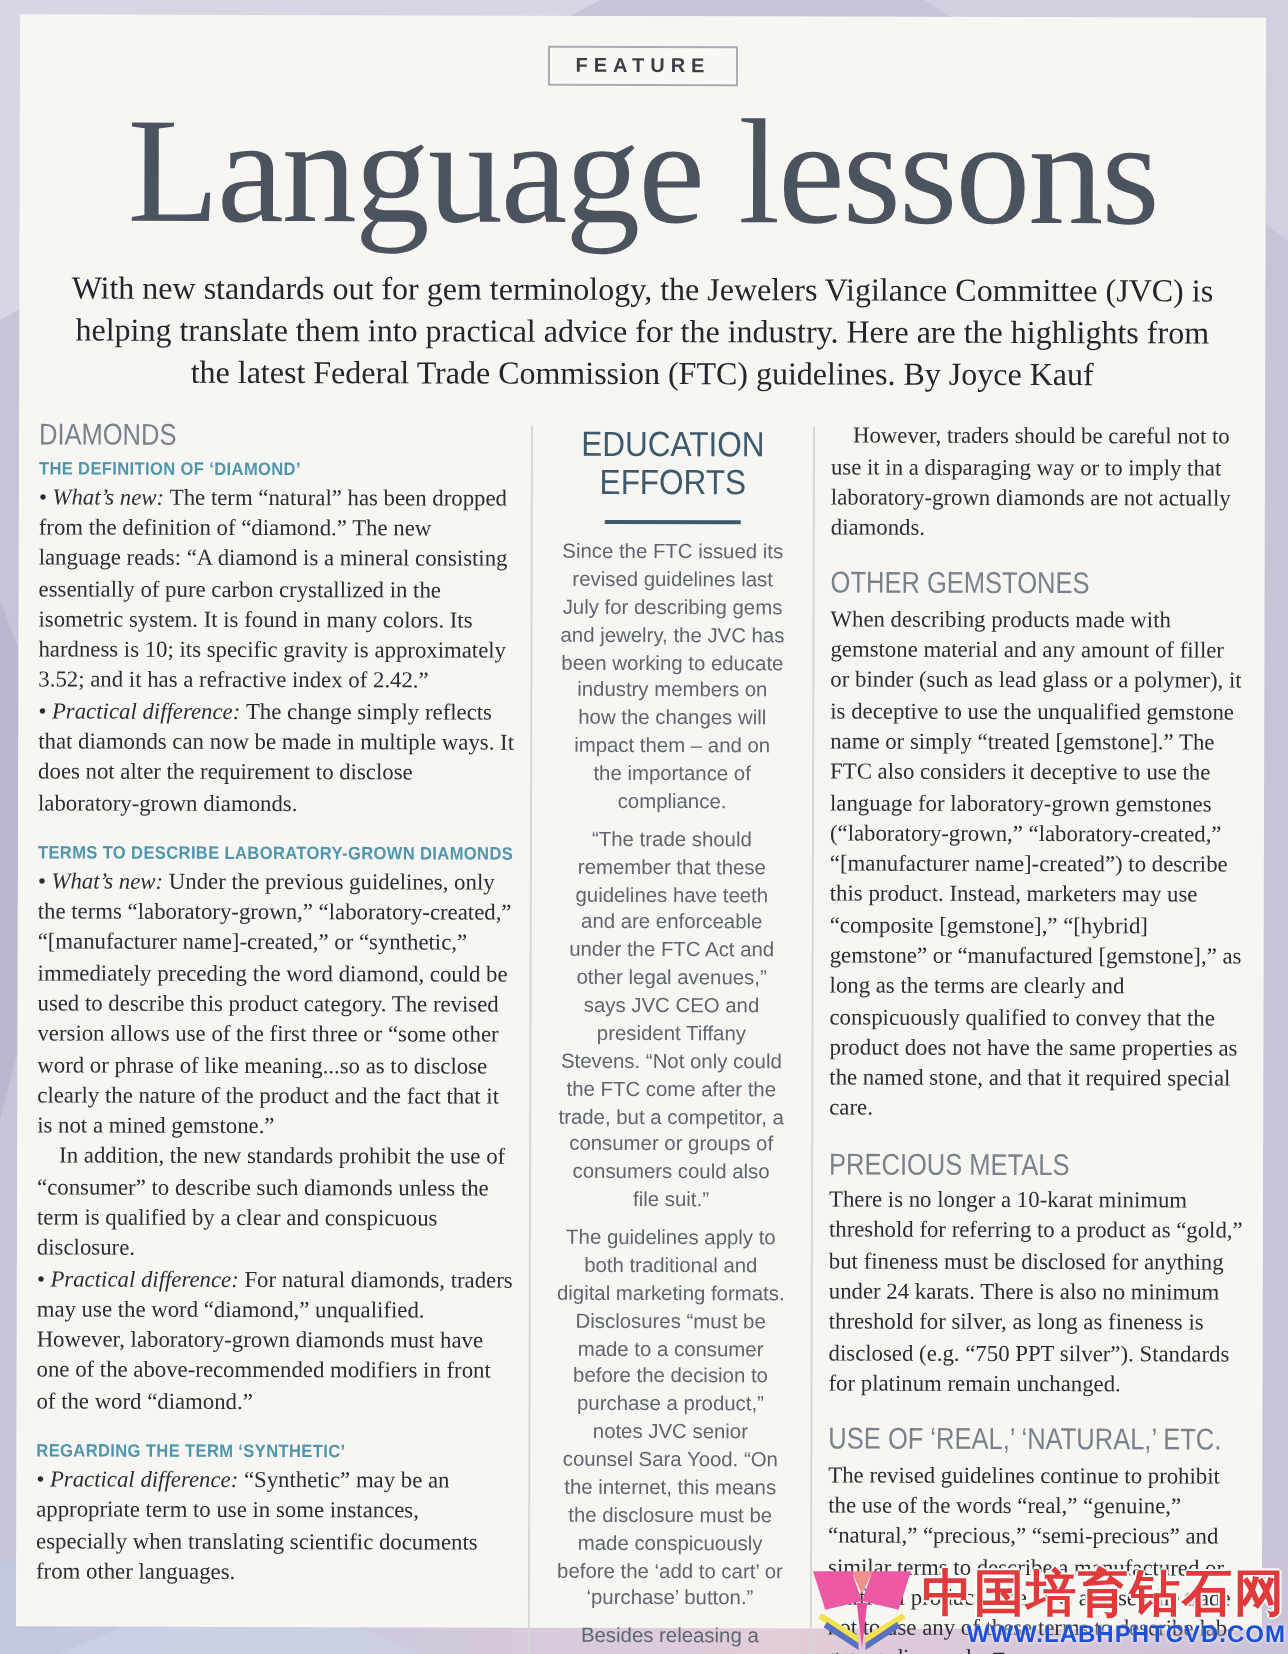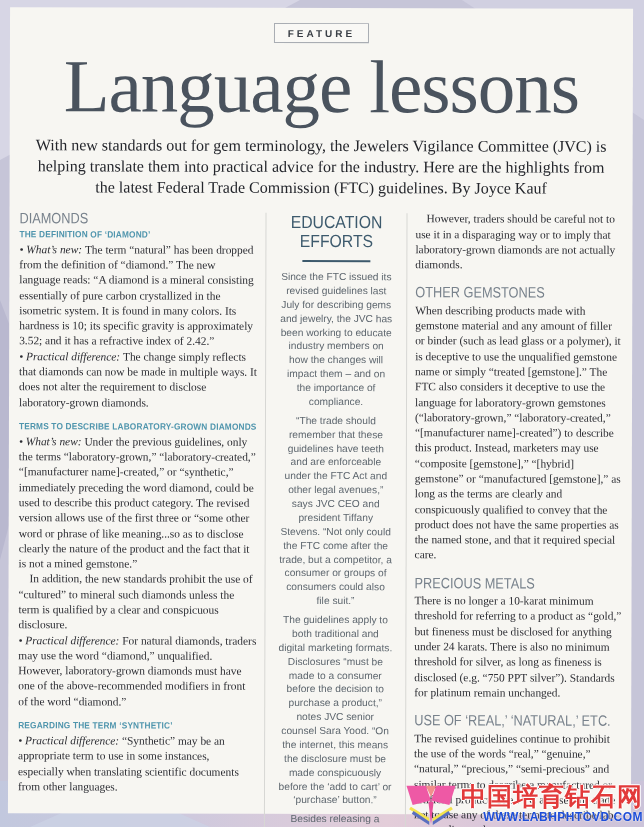--- a/index.html
+++ b/index.html
@@ -110,21 +110,21 @@
 
     <div class="col-left">
       <div class="sec-heading">DIAMONDS</div>
 
       <div class="sub first">THE DEFINITION OF ‘DIAMOND’</div>
       <p class="bodyp"><span class="lead">• What’s new: </span><span>The term “natural” has been dropped from the definition of “diamond.” The new language reads: “A diamond is a mineral consisting essentially of pure carbon crystallized in the isometric system. It is found in many colors. Its hardness is 10; its specific gravity is approximately 3.52; and it has a refractive index of 2.42.”</span></p>
       <p class="bodyp"><span class="lead">• Practical difference: </span><span>The change simply reflects that diamonds can now be made in multiple ways. It does not alter the requirement to disclose laboratory-grown diamonds.</span></p>
 
       <div class="sub">TERMS TO DESCRIBE LABORATORY-GROWN DIAMONDS</div>
       <p class="bodyp"><span class="lead">• What’s new: </span><span>Under the previous guidelines, only the terms “laboratory-grown,” “laboratory-created,” “[manufacturer name]-created,” or “synthetic,” immediately preceding the word diamond, could be used to describe this product category. The revised version allows use of the first three or “some other word or phrase of like meaning...so as to disclose clearly the nature of the product and the fact that it is not a mined gemstone.”</span></p>
-      <p class="bodyp indent"><span class="lead"></span><span>In addition, the new standards prohibit the use of “cultured” to mineral such diamonds unless the term is qualified by a clear and conspicuous disclosure.</span></p>
+      <p class="bodyp indent"><span class="lead"></span><span>In addition, the new standards prohibit the use of “consumer” to describe such diamonds unless the term is qualified by a clear and conspicuous disclosure.</span></p>
       <p class="bodyp"><span class="lead">• Practical difference: </span><span>For natural diamonds, traders may use the word “diamond,” unqualified. However, laboratory-grown diamonds must have one of the above-recommended modifiers in front of the word “diamond.”</span></p>
 
       <div class="sub">REGARDING THE TERM ‘SYNTHETIC’</div>
       <p class="bodyp"><span class="lead">• Practical difference: </span><span>“Synthetic” may be an appropriate term to use in some instances, especially when translating scientific documents from other languages.</span></p>
     </div>
 
     <div class="vdiv"></div>
 
     <div class="col-mid">
       <div class="mid-heading">EDUCATION EFFORTS</div>

